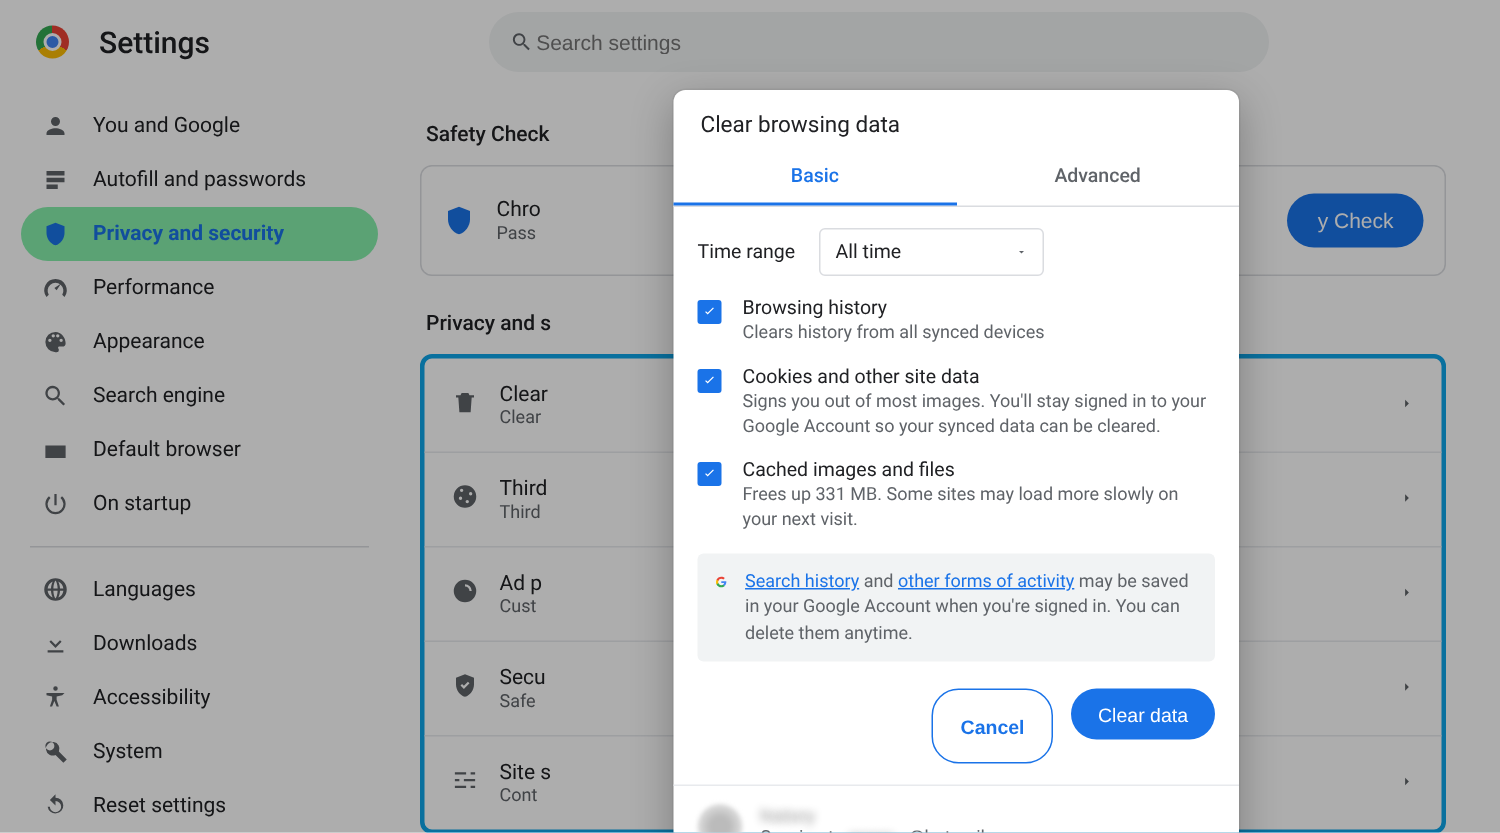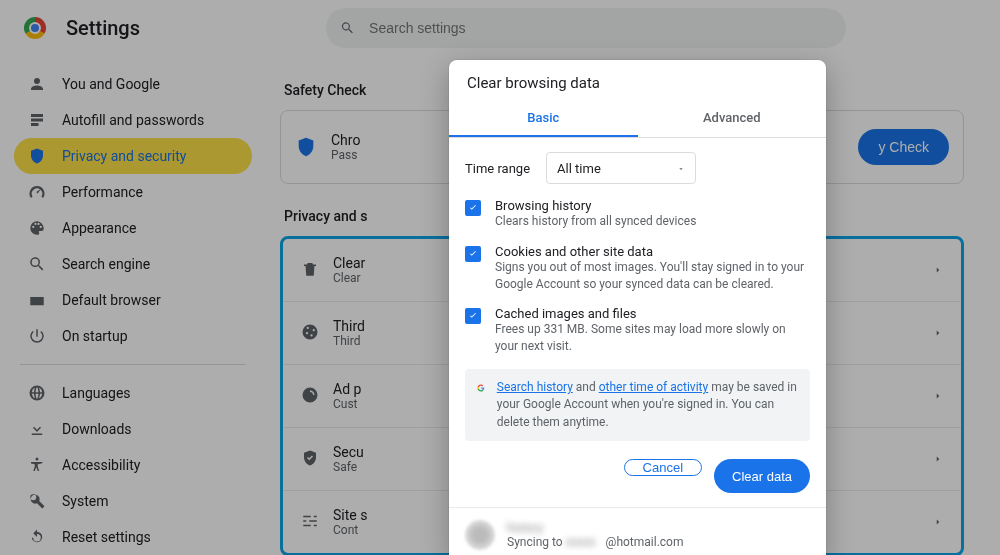--- a/index.html
+++ b/index.html
@@ -35,38 +35,38 @@
       content:""; position:absolute; inset:5px; border-radius:50%;
       background:#4285f4; border:2px solid #fff;
     }
     .header h1 {
       font-size: 20px; font-weight: 500; color:#202124;
       flex: 0 0 240px;
     }
     .searchbox {
       flex:1; max-width: 520px; background:#f1f3f4;
       border-radius: 22px; height:40px; display:flex; align-items:center;
-      padding:0 14px; gap:14px; color:#5f6368;
+      padding:0 14px; gap:2px; color:#5f6368;
     }
     .searchbox input {
       border:none; background:transparent; outline:none; font-size:14px;
       color:#202124; width:100%;
     }
     .search-icon-svg { width:16px; height:16px; fill:#5f6368; }
 
     
     .layout { display:flex; height: calc(100% - 56px); }
     .nav { width: 260px; padding: 10px 8px 10px 14px; }
     .nav-item {
       display:flex; align-items:center; gap:16px; height:36px;
       padding:0 14px; border-radius: 20px; font-size:14px; color:#202124;
       cursor:pointer;
     }
     .nav-item.active {
-      background:#fde047; color:#1a73e8; font-weight:400;
+      background:#86efac; color:#1a73e8; font-weight:700;
     }
     .nav-icon { width:18px; height:18px; display:flex; align-items:center; justify-content:center; }
     .nav-icon svg { width:18px; height:18px; fill:#5f6368; }
     .nav-item.active .nav-icon svg { fill:#1a73e8; }
     .nav hr { border:none; border-top:1px solid #dadce0; margin:10px 6px; }
 
     
     .main { flex:1; padding: 20px 36px 20px 20px; color:#202124; position:relative; }
     .section-title { font-size:14px; font-weight:500; margin:6px 0 12px 4px; color:#202124; }
     .card {
@@ -127,21 +127,21 @@
     .check-text .ct-sub { font-size:12px; color:#5f6368; line-height:1.4;}
     .info-box {
       background:#f1f3f4; border-radius:4px; padding:10px 12px; display:flex; gap:12px;
       font-size:12px; color:#5f6368; line-height:1.45;
     }
     .info-box .g-logo { width:18px;height:18px; }
     .info-box a { color:#1a73e8; text-decoration:underline; cursor:pointer;}
     .modal-actions { display:flex; justify-content:flex-end; gap:12px; padding:12px 16px 14px;}
     .btn-outline {
       border:1px solid #1a73e8; color:#1a73e8; background:#fff; border-radius:18px;
-      height:17px; padding:0 18px; font-size:13px; font-weight:400; cursor:pointer;
+      height:50px; padding:0 18px; font-size:13px; font-weight:700; cursor:pointer;
     }
     .btn-primary {
       border:none; color:#fff; background:#1a73e8; border-radius:18px;
       height:34px; padding:0 18px; font-size:13px; font-weight:500; cursor:pointer;
     }
     .sync-row {
       border-top:1px solid #e8eaed; padding:12px 16px; display:flex; align-items:center; gap:12px;
       font-size:12px; color:#5f6368;
     }
     .avatar-blur {
@@ -415,21 +415,21 @@
       </div>
 
       <div class="info-box">
         <svg class="g-logo" viewBox="0 0 48 48">
             <path fill="#4285F4" d="M45 24.5c0-1.6-.1-2.8-.4-4H24v7.3h11.8c-.5 2.7-2 5-4.4 6.6v5.4h7.1C42.6 35.6 45 30.6 45 24.5z"></path>
             <path fill="#34A853" d="M24 46c5.9 0 10.9-2 14.5-5.3l-7.1-5.4c-2 1.3-4.5 2.1-7.4 2.1-5.7 0-10.5-3.8-12.2-9H4.5v5.6C8.1 41.2 15.4 46 24 46z"></path>
             <path fill="#FBBC05" d="M11.8 28.4c-.5-1.3-.7-2.8-.7-4.4s.3-3 .7-4.4V14H4.5A22 22 0 002 24c0 3.6.9 6.9 2.5 10l7.3-5.6z"></path>
             <path fill="#EA4335" d="M24 10.6c3.2 0 6.1 1.1 8.4 3.3l6.3-6.3C34.8 3.9 29.9 2 24 2 15.4 2 8.1 6.8 4.5 14l7.3 5.6c1.7-5.2 6.5-9 12.2-9z"></path>
           </svg>
         <div>
-          <a>Search history</a><span> and </span><a>other time of activity</a><span> may be saved in your Google Account when you're signed in. You can delete them anytime.</span>
+          <a>Search history</a><span> and </span><a>other forms of activity</a><span> may be saved in your Google Account when you're signed in. You can delete them anytime.</span>
         </div>
       </div>
     </div>
 
     <div class="modal-actions">
       <button class="btn-outline">Cancel</button>
       <button class="btn-primary">Clear data</button>
     </div>
 
     <div class="sync-row">

